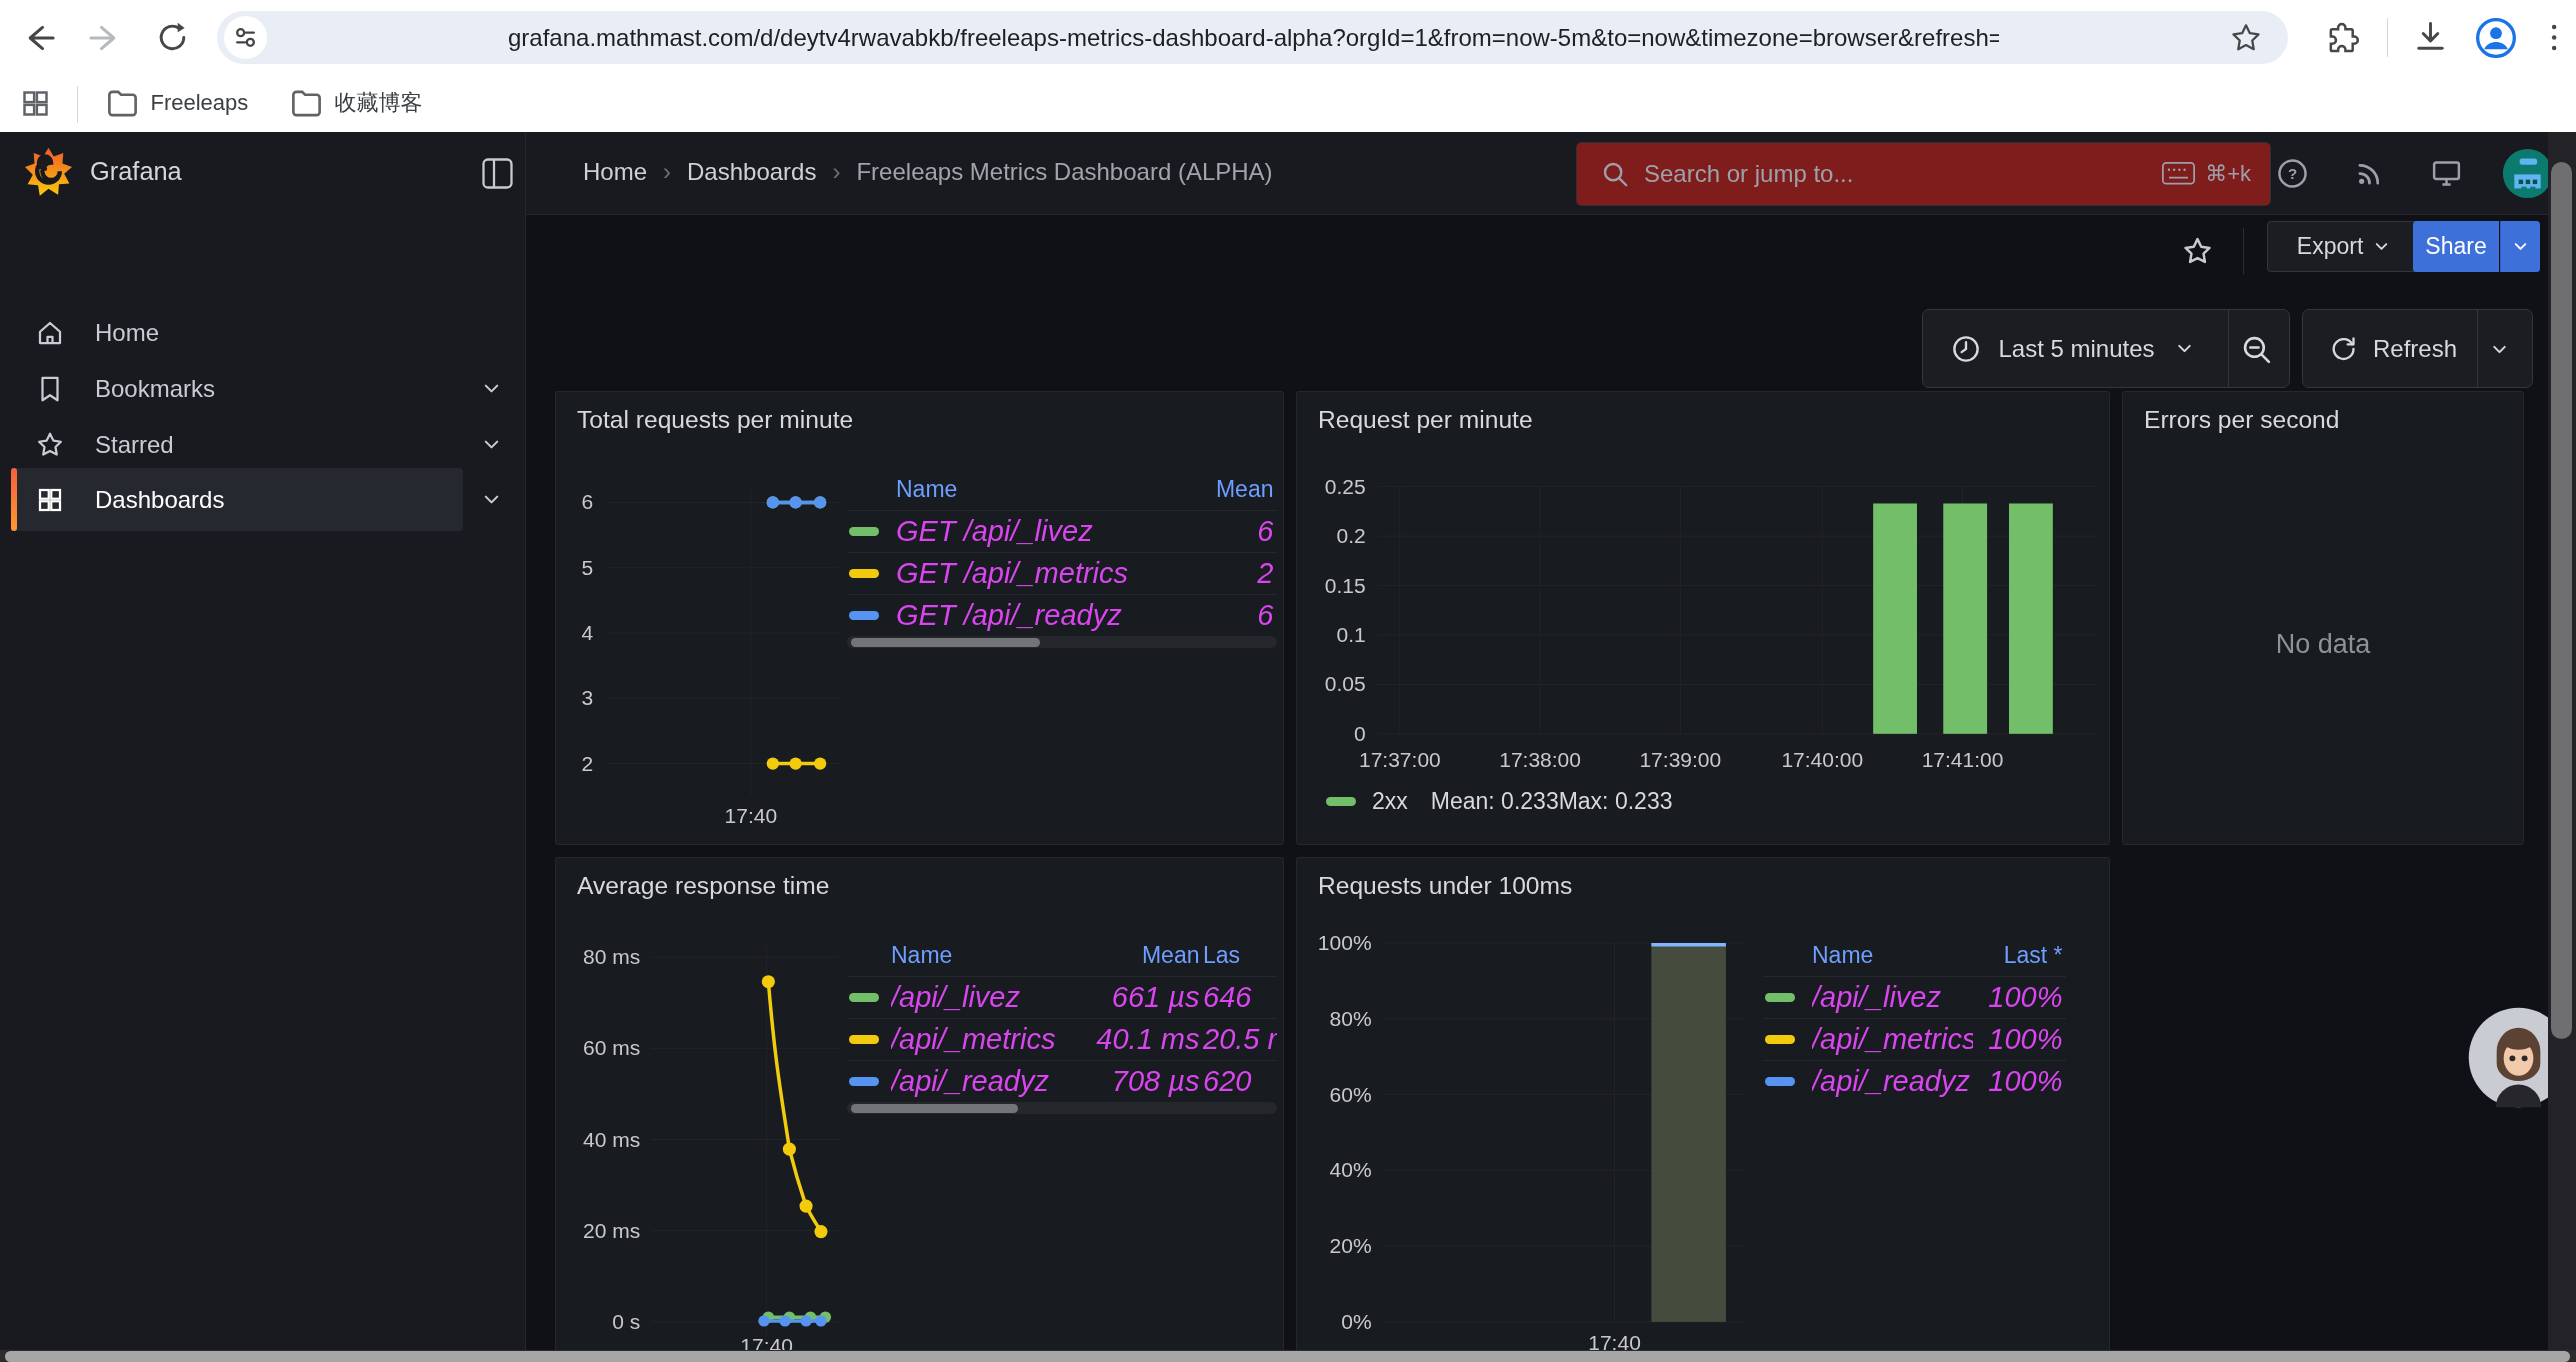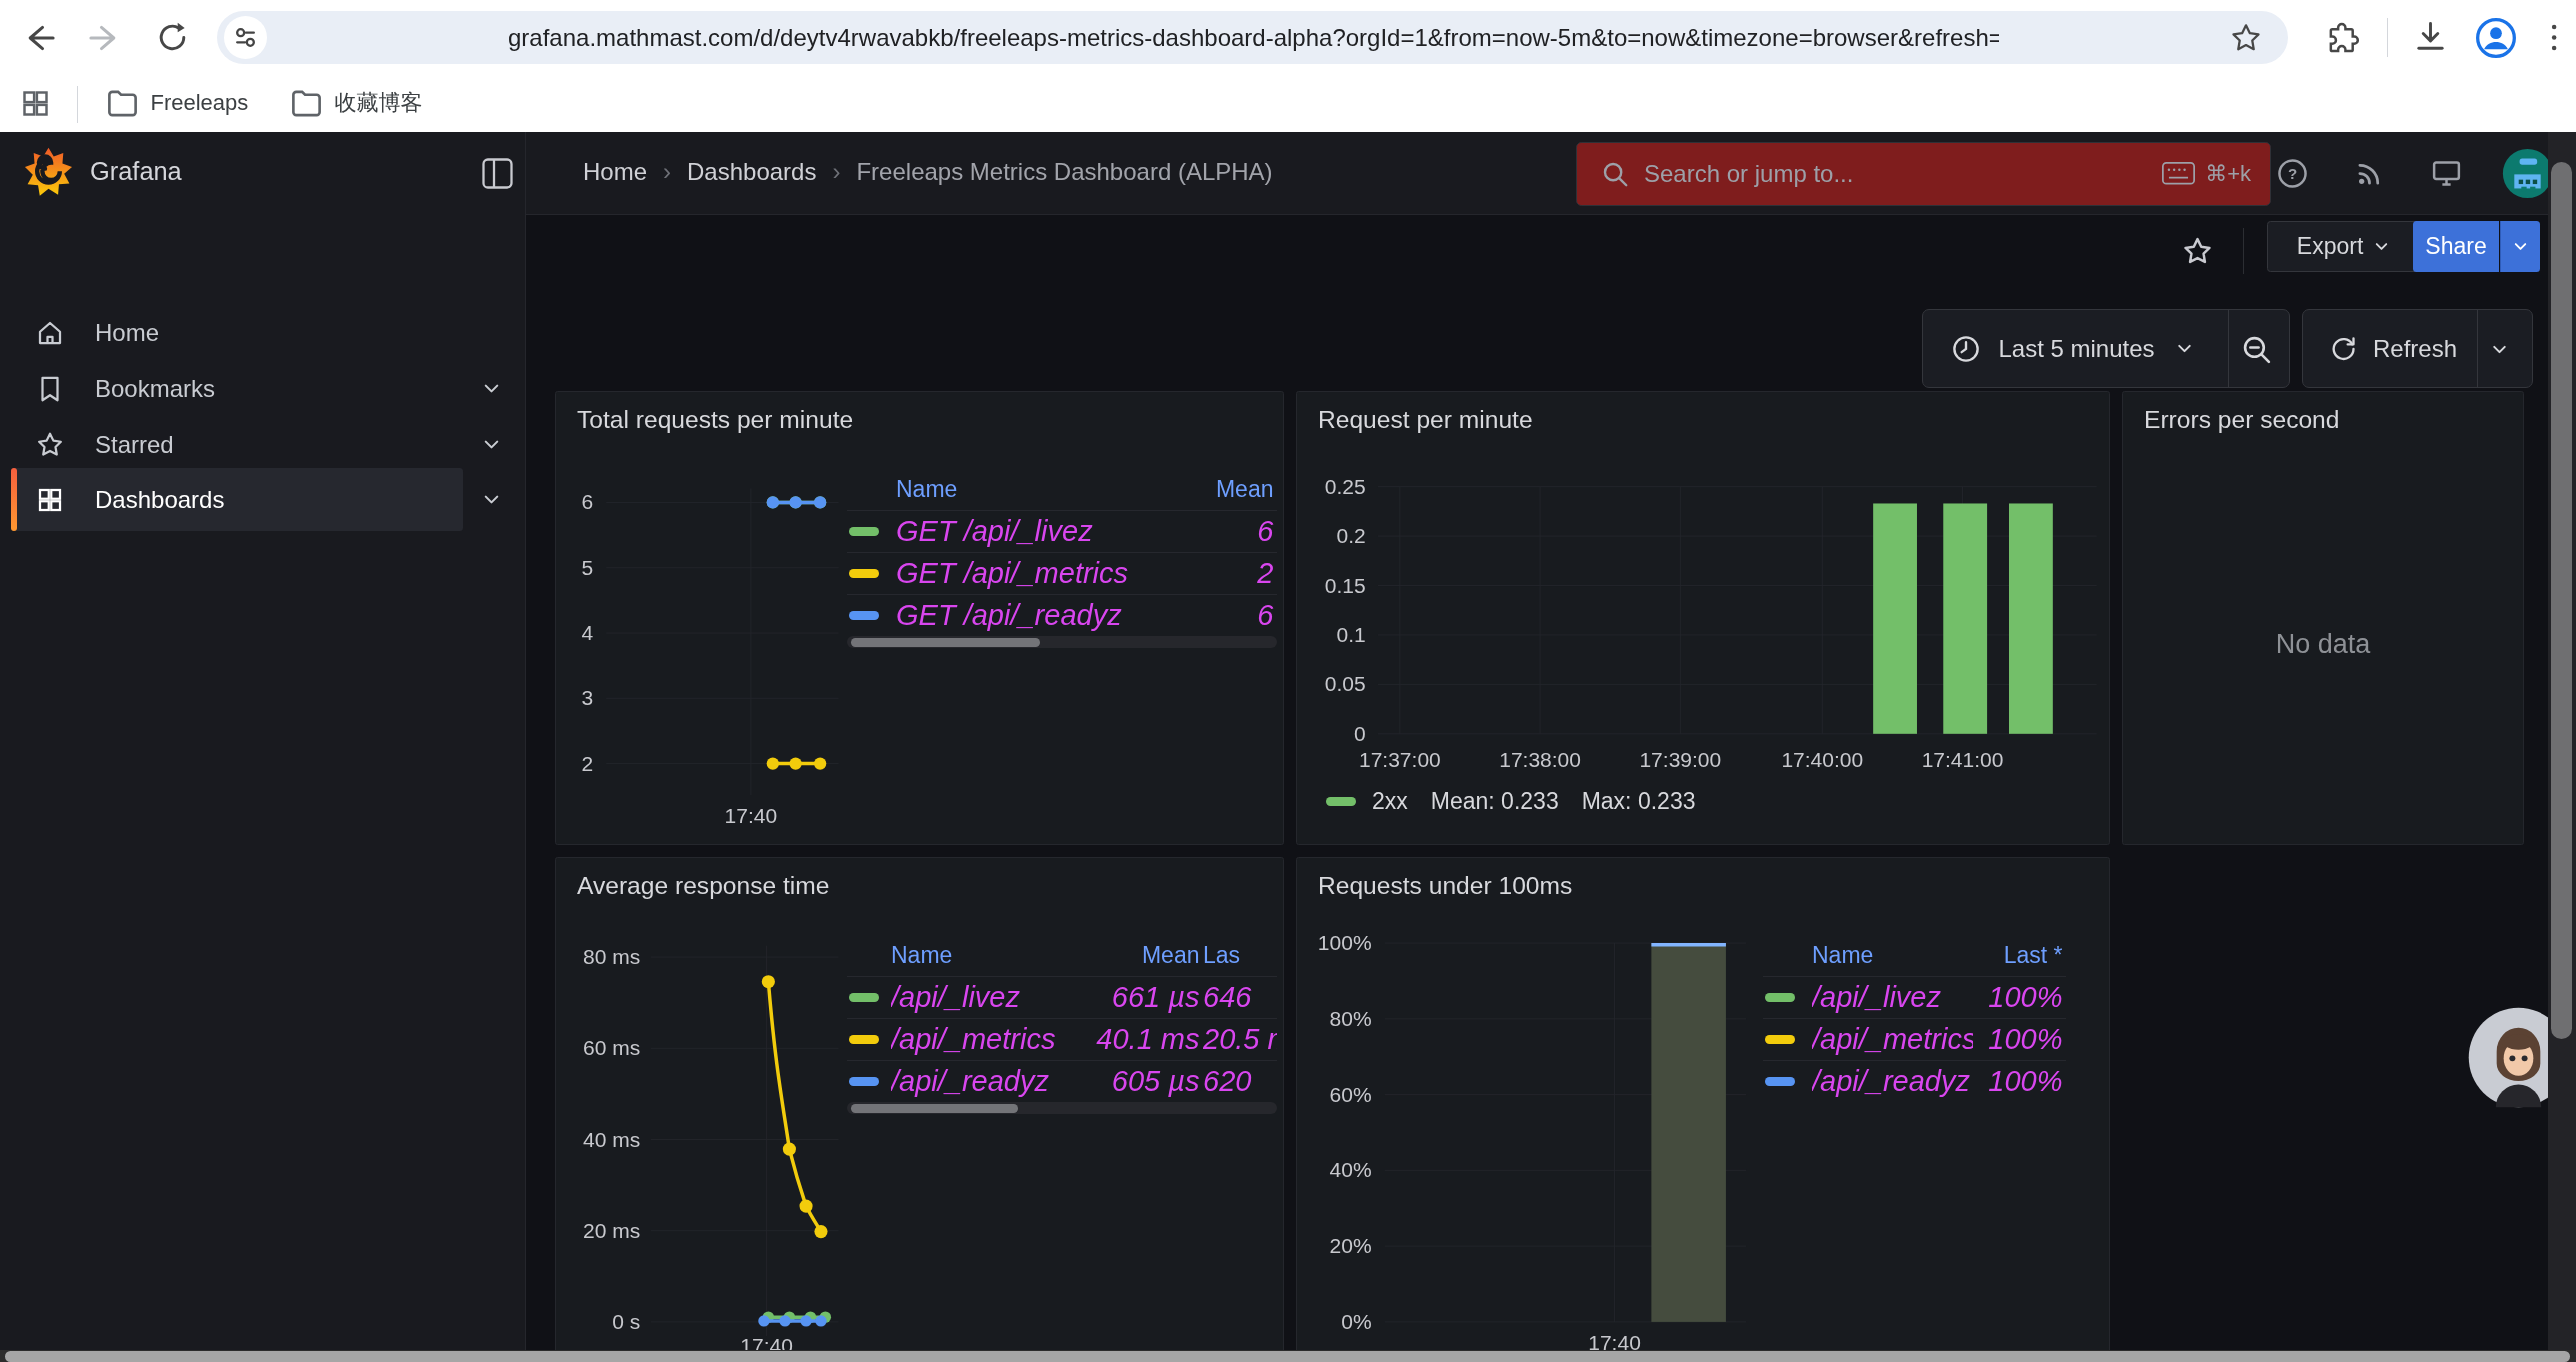--- a/index.html
+++ b/index.html
@@ -397,21 +397,21 @@
           <text x="759" y="428" text-anchor="middle" font-size="24" fill="#c8c9ce" font-family="Liberation Sans,sans-serif">17:41:00</text>
           <rect x="657" y="127.17599999999999" width="50" height="262.824" fill="#73BF69"></rect>
           <rect x="737" y="127.17599999999999" width="50" height="262.824" fill="#73BF69"></rect>
           <rect x="812" y="127.17599999999999" width="50" height="262.824" fill="#73BF69"></rect>
         </svg>
       </div>
     <div id="p2-legend">
         <span class="pill" style="background:#73BF69"></span>
         <span style="margin-left:16px">2xx</span>
         <span style="margin-left:23px">Mean: 0.233</span>
-        <span style="margin-left:23px">Max: 0.233</span>
+        <span style="">Max: 0.233</span>
       </div>
   </div>
 
   <div class="panel" style="left:2122px;top:259px;width:402px;height:454px">
     <span class="panel-title">Errors per second</span>
     <span class="nodata">No data</span>
   </div>
 
   <div class="panel" style="left:555px;top:725px;width:729px;height:506px">
     <span class="panel-title">Average response time</span>
@@ -461,21 +461,21 @@
         </div>
         <div class="lg-row" style="grid-template-columns:44px 1fr 114px 74px">
           <span class="pill" style="background:#F2CC0C;margin-left:1.8px"></span>
           <span style="text-align:left;">/api/_metrics</span>
           <span style="text-align:right;padding-right:3.5px">40.1 ms</span>
           <span style="text-align:left;">20.5 m</span>
         </div>
         <div class="lg-row" style="grid-template-columns:44px 1fr 114px 74px">
           <span class="pill" style="background:#5794F2;margin-left:1.8px"></span>
           <span style="text-align:left;">/api/_readyz</span>
-          <span style="text-align:right;padding-right:3.5px">605 µs</span>
+          <span style="text-align:right;padding-right:3.5px">708 µs</span>
           <span style="text-align:left;">620</span>
         </div>
       </div>
     <div class="lg-sb-track" style="left:291px;top:244px;width:430px"></div>
     <div class="lg-sb-thumb" style="left:295px;top:246px;width:167px"></div>
   </div>
 
   <div class="panel" style="left:1296px;top:725px;width:814px;height:506px">
     <span class="panel-title">Requests under 100ms</span>
     <div class="abs" id="chart-p5" style="left:0;top:0;width:814px;height:506px">

